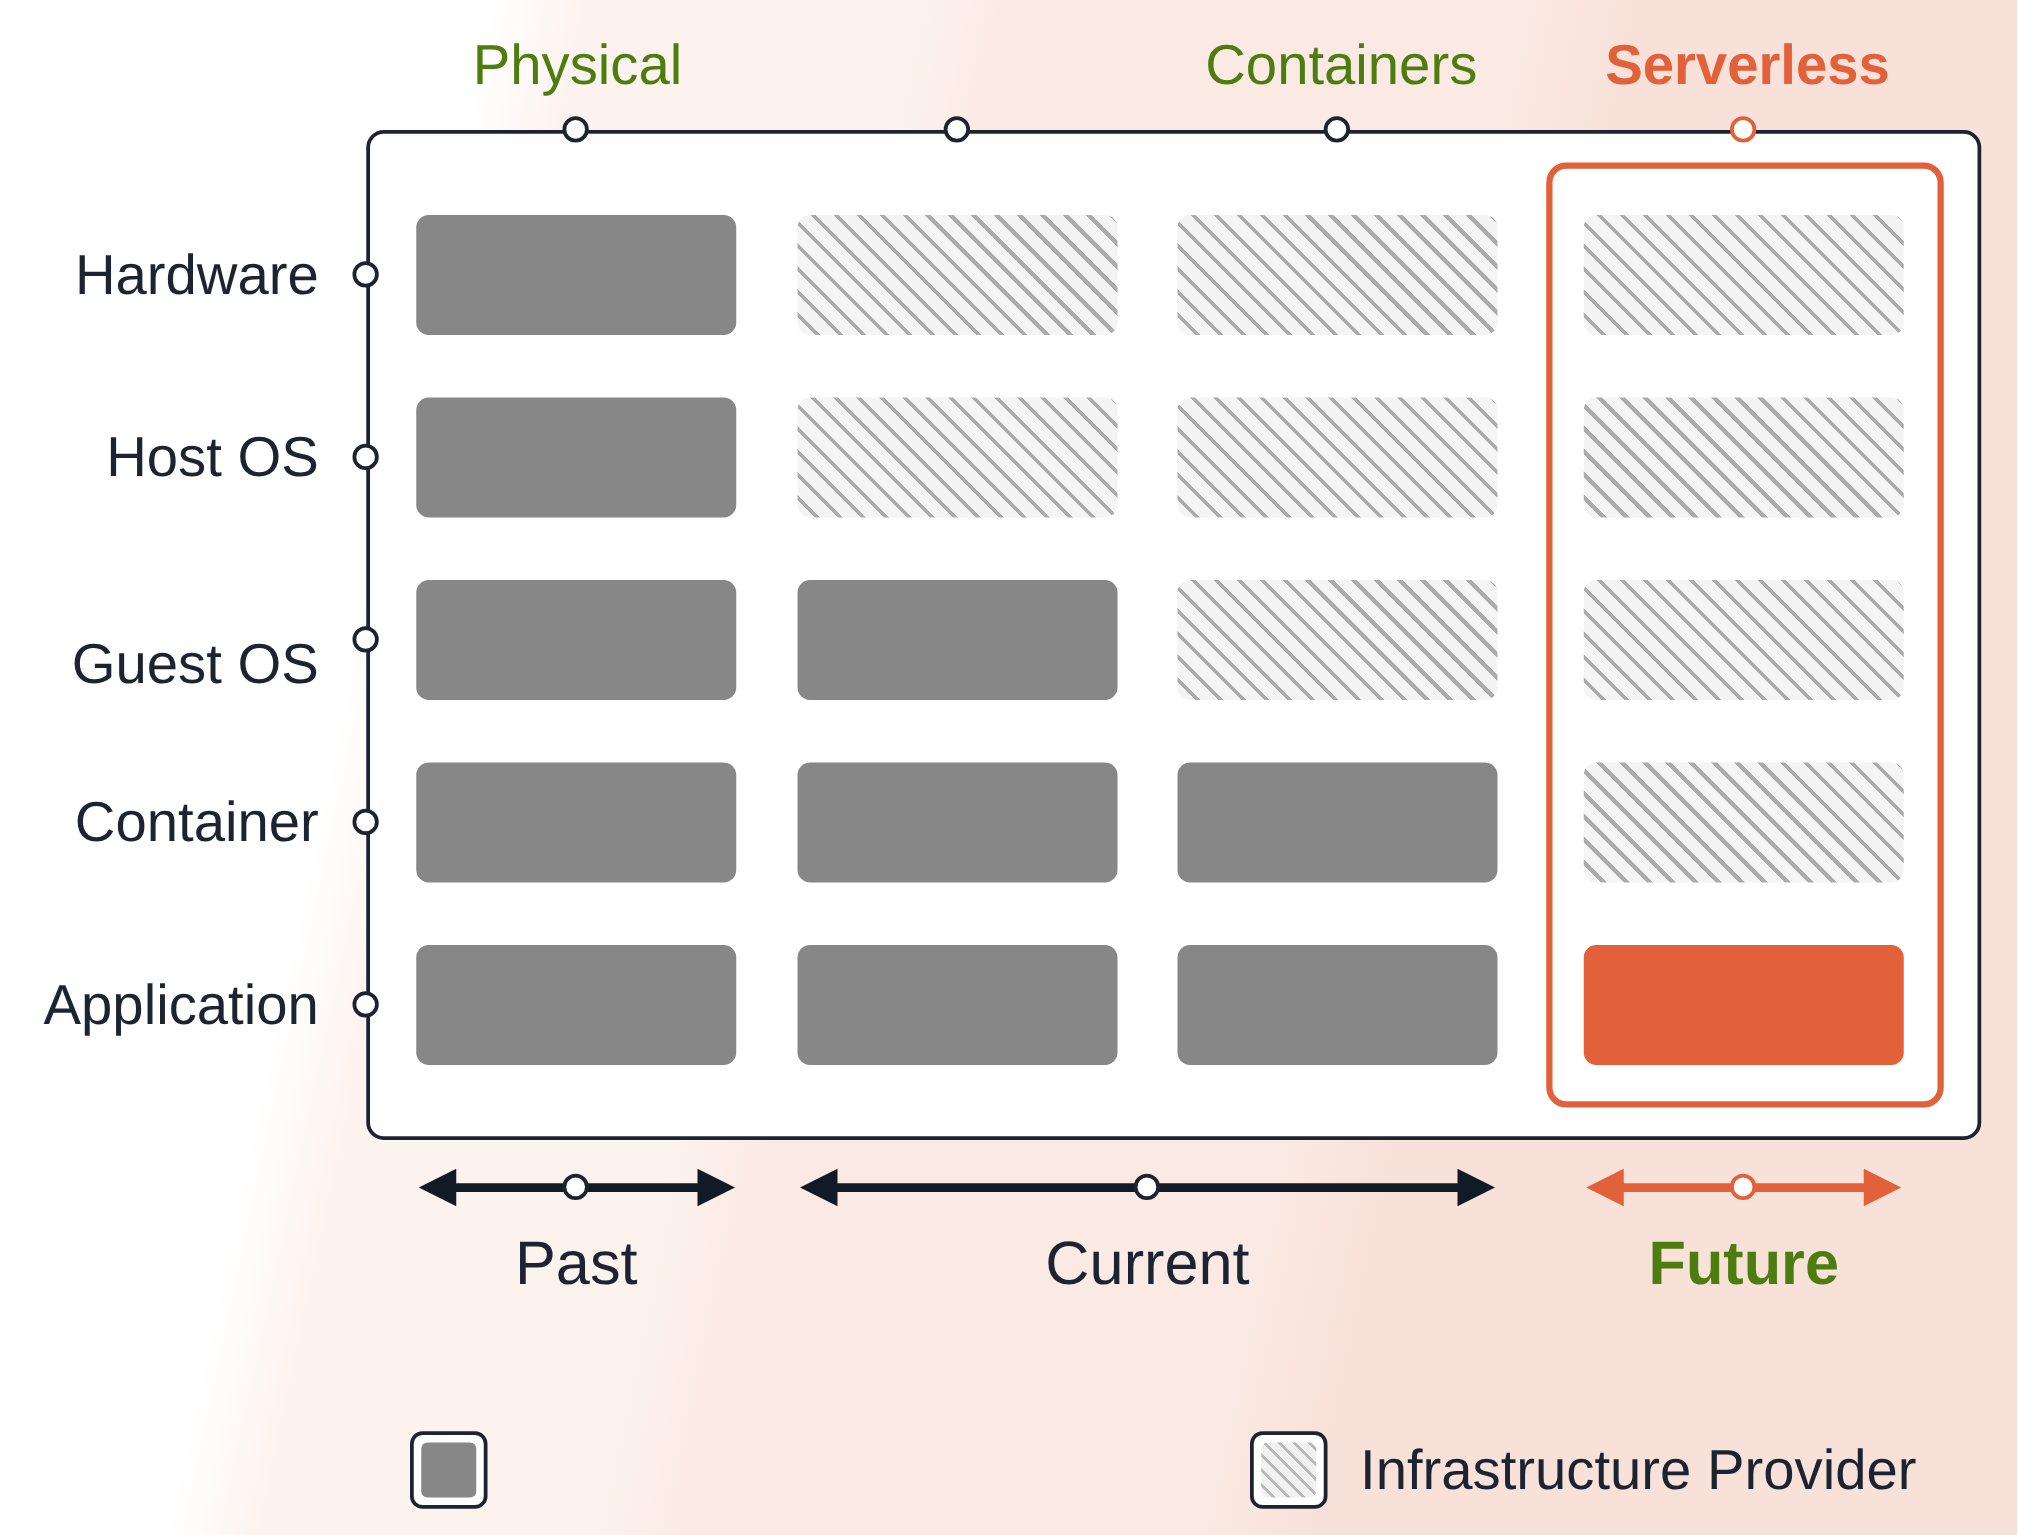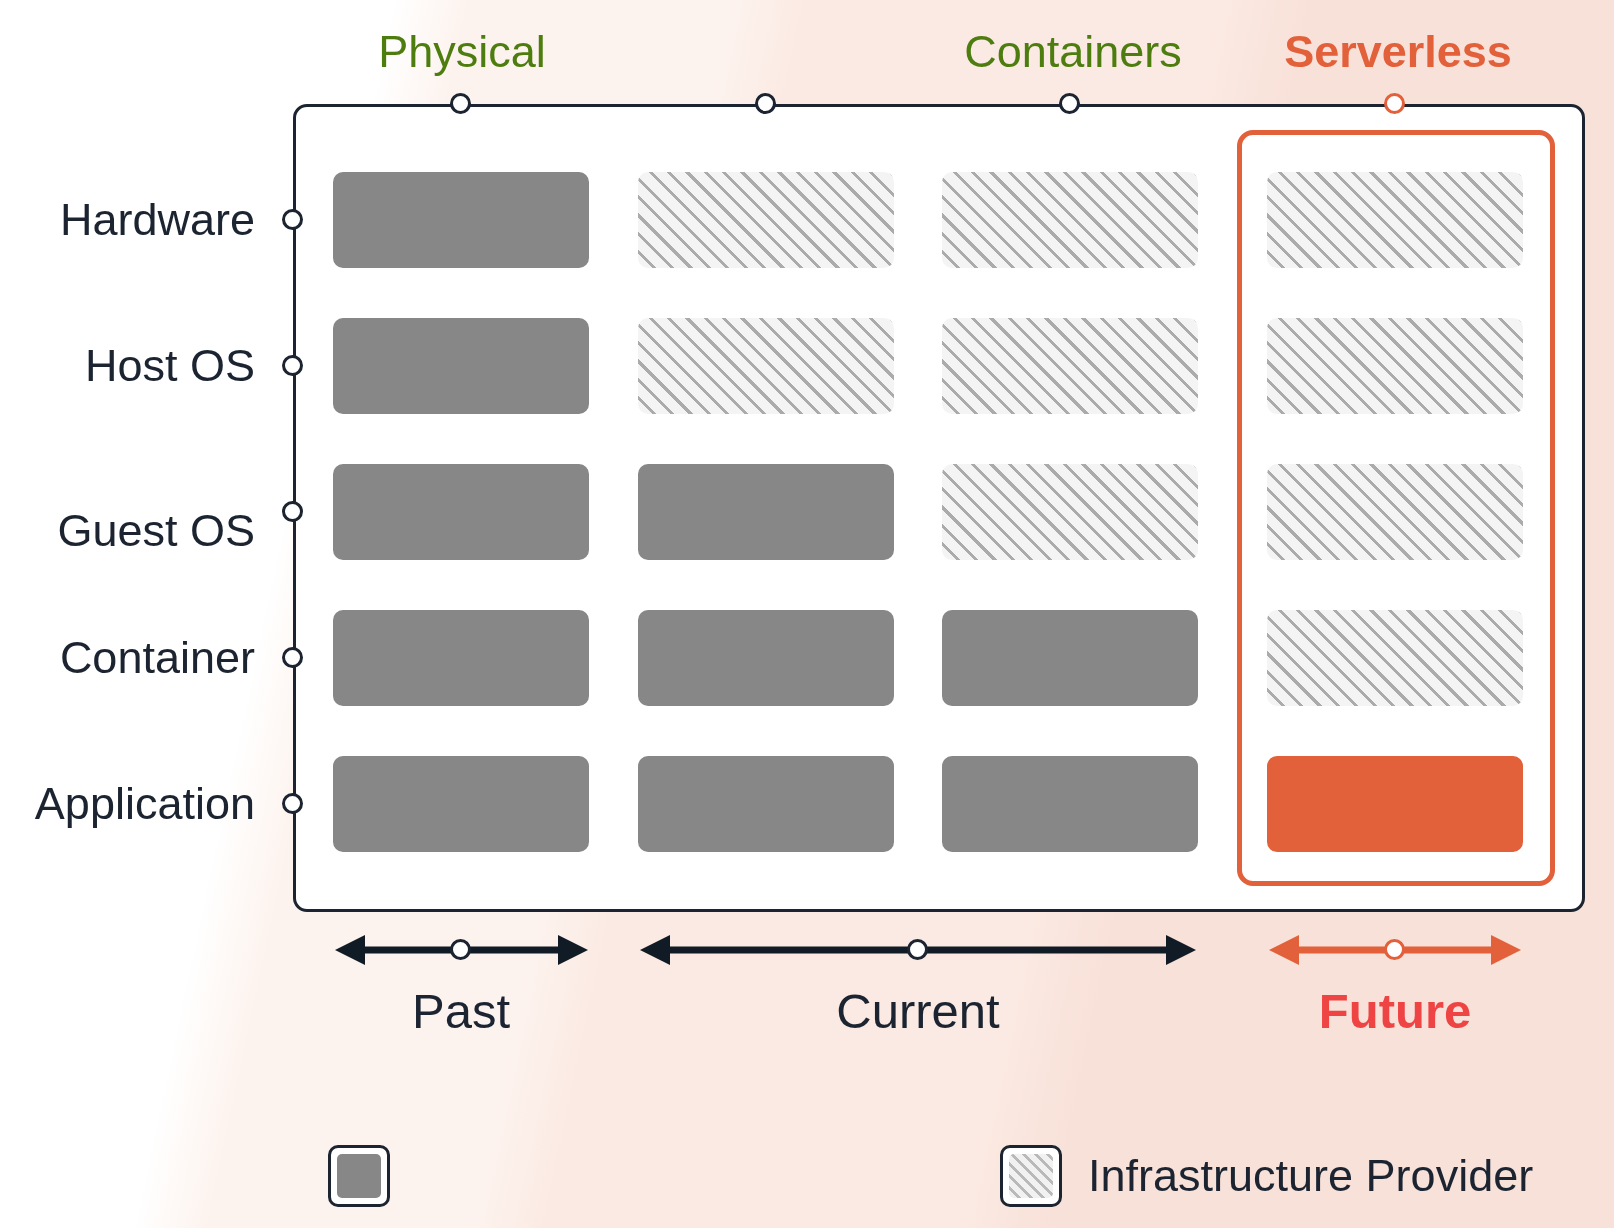--- a/index.html
+++ b/index.html
@@ -56,21 +56,21 @@
       #F4F4F4 0px, #F4F4F4 10px, #ABABAB 10px, #ABABAB 13px);
   }
   .cell.accent{background:#E2603A;}
 
   .arrow{position:absolute;top:928px;height:44px;}
 
   .t-label{
     position:absolute;top:980px;height:62px;line-height:62px;width:400px;text-align:center;
     font-size:49px;font-weight:500;white-space:nowrap;color:#1B2430;
   }
-  .t-label.accent{color:#ef4444;font-weight:700;}
+  .t-label.accent{color:#4d7c0f;font-weight:700;}
   .tl0{left:261px;} .tl1{left:718px;} .tl2{left:1195px;}
 
   .legend-swatch{
     position:absolute;top:1145px;width:62px;height:62px;box-sizing:border-box;
     border:3px solid #1B2430;border-radius:10px;background:#fff;padding:6px;
   }
   .legend-swatch .fill{width:100%;height:100%;border-radius:5px;}
   .legend-swatch .fill.owner{background:#878787;}
   .legend-swatch .fill.provider{
     background:repeating-linear-gradient(45deg,

